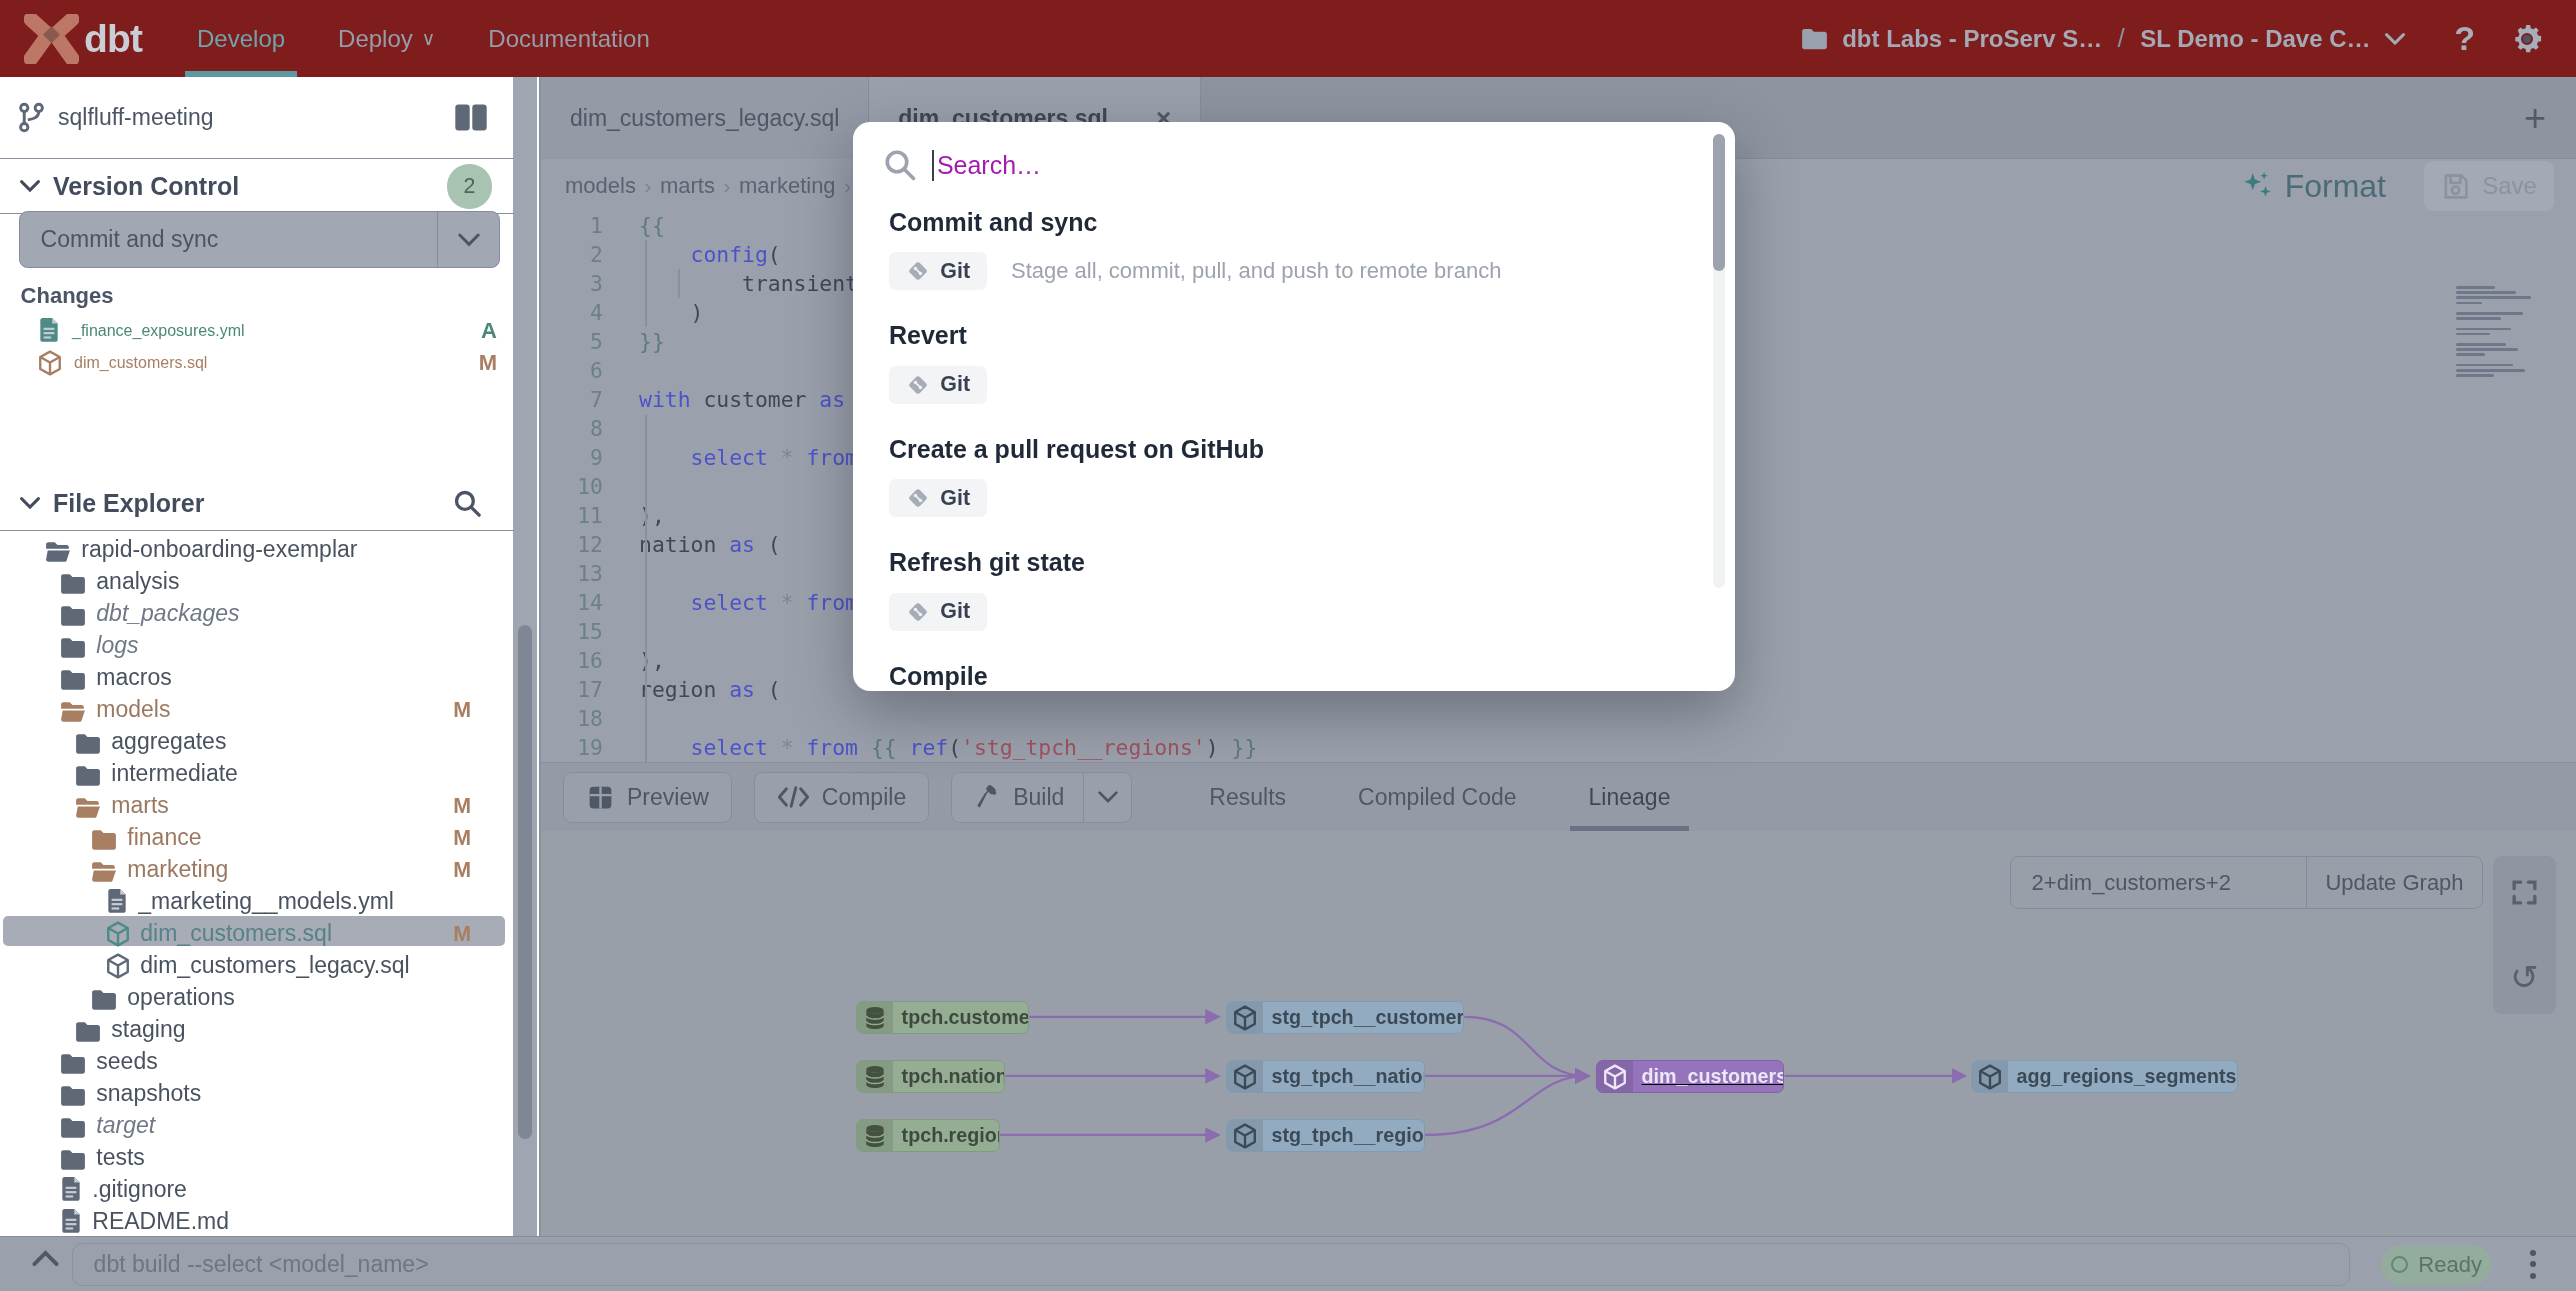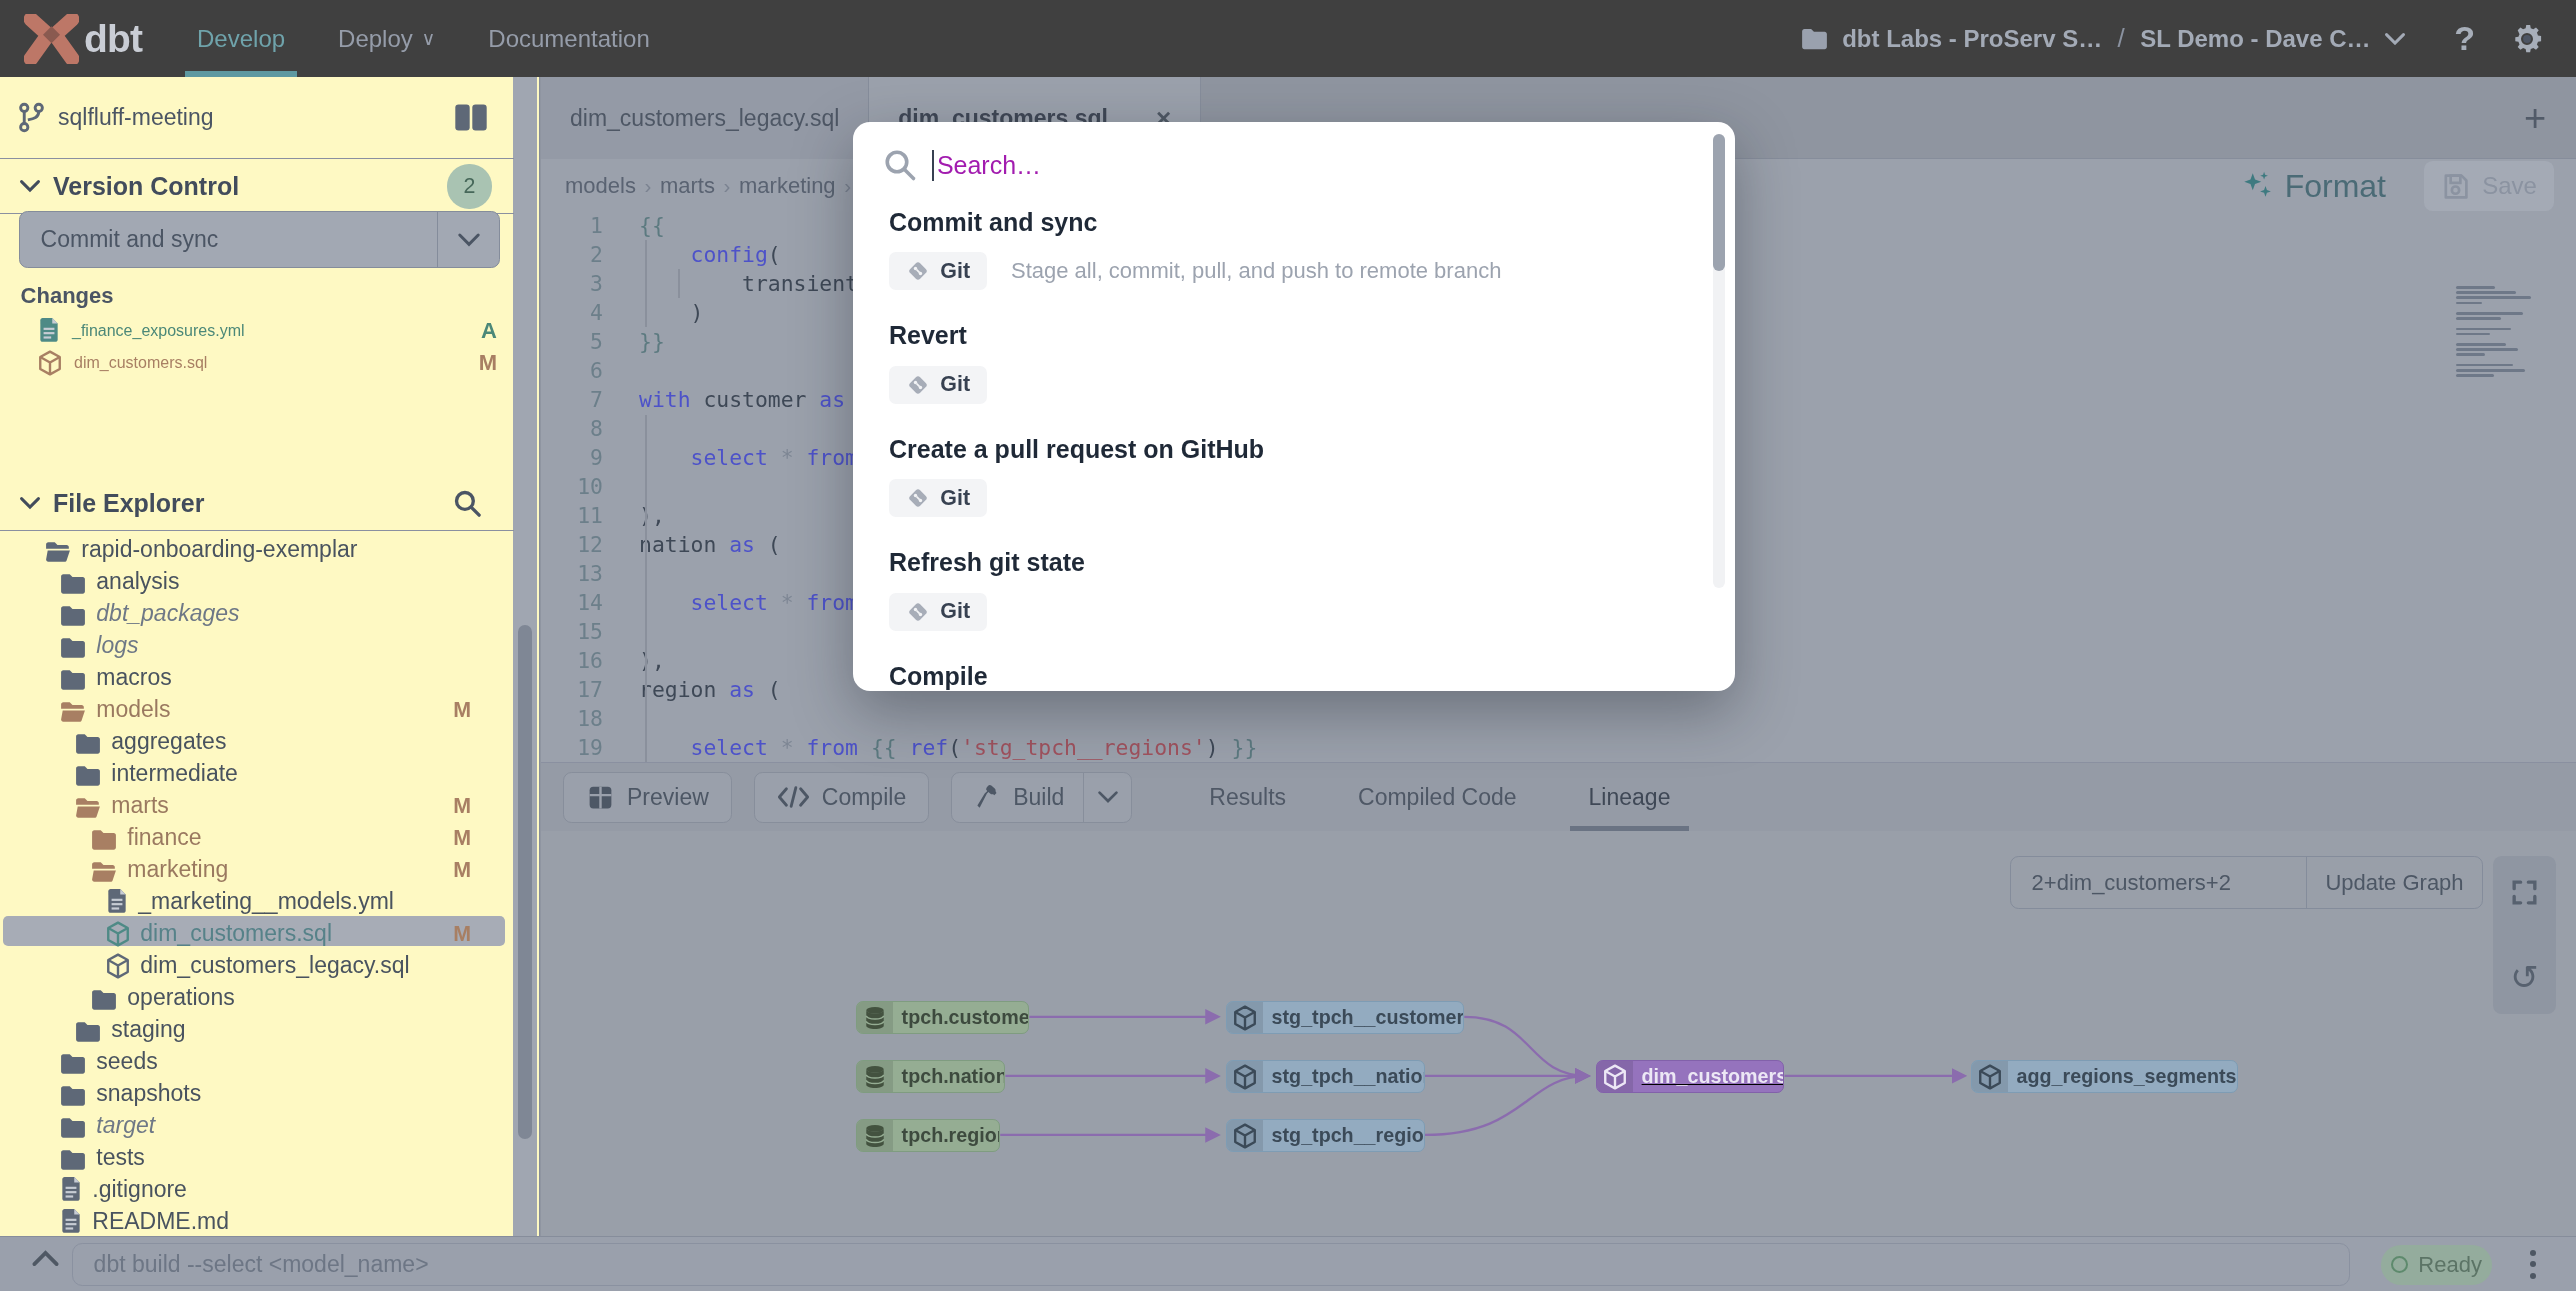--- a/index.html
+++ b/index.html
@@ -1,35 +1,35 @@
 <!DOCTYPE html>
 <html style="font-size:13.7px"><head>
 <meta charset="utf-8">
 <style>
   * { box-sizing: border-box; margin: 0; padding: 0; }
   html,body { width:2576px; height:1291px; overflow:hidden; }
   body { font-family:"Liberation Sans", sans-serif; background:#8f95a1; position:relative; }
   .abs { position:absolute; }
 
   
-  .navbar { left:0; top:0; width:2576px; height:77px; background:#404040; display:flex; align-items:center; }
+  .navbar { left:0; top:0; width:2576px; height:77px; background:#7f1d1d; display:flex; align-items:center; }
   .logo-wrap { display:flex; align-items:center; margin-left:24px; }
   .logo-x { width:55px; height:50px; }
   .logo-text { color:#c9cdd5; font-size:39px; font-weight:bold; margin-left:5.1px; letter-spacing:-0.9px; }
   .nav-links { display:flex; align-items:center; margin-left:55px; height:77px; }
   .nav-link { font-size:24px; color:#959ca9; margin-right:53px; display:flex; align-items:center; height:77px; position:relative; cursor:pointer; }
   .nav-link.active { color:#6fa3ab; }
   .nav-link.active .nav-underline { position:absolute; left:-12px; right:-12px; bottom:0; height:6px; background:#5e99a1; }
   .nav-chev { margin-left:8.6px; font-size:19px; color:#959ca9; }
   .nav-right { margin-left:auto; display:flex; align-items:center; margin-right:31px; color:#a3aab6; font-size:24px; font-weight:bold; }
   .nav-sep { color:#8a92a0; font-weight:normal; margin:0 15.4px; font-size:26px; }
   .nav-icon { color:#a7aeb9; }
 
   
-  .sidebar { left:0; top:77px; width:540px; height:1159px; background:#fef9c3; border-right:1.7px solid #858c9a; }
+  .sidebar { left:0; top:77px; width:540px; height:1159px; background:#ffffff; border-right:1.7px solid #858c9a; }
   .sb-scrollstrip { position:absolute; right:1.7px; top:0; width:24px; height:1159px; background:#a0a6b1; }
   .branch-row { position:absolute; left:0; top:0; width:514px; height:82px; border-bottom:1.7px solid #8a90a0; display:flex; align-items:center; }
   .branch-name { font-size:23px; color:#4b5564; margin-left:12px; }
   .section-head { position:absolute; left:0; width:514px; height:55px; display:flex; align-items:center; border-bottom:1.7px solid #8a90a0; }
   .section-title { font-size:25px; font-weight:bold; color:#424c5c; margin-left:12px; }
   .vc-badge { margin-left:auto; margin-right:22px; background:#a9c3b2; color:#47685a; font-size:21.4px; min-width:45px; height:45px; border-radius:22px; display:flex; align-items:center; justify-content:center; }
   .commit-btn { position:absolute; left:19px; top:134px; width:481px; height:57px; background:#a2a8b3; border:1.7px solid #848c9b; border-radius:8.6px; display:flex; align-items:center; cursor:pointer; }
   .commit-btn .lbl { font-size:23px; color:#4b5564; margin-left:20.6px; }
   .commit-btn .split { margin-left:auto; width:62px; height:100%; border-left:1.7px solid #848c9b; display:flex; align-items:center; justify-content:center; }
   .changes-label { position:absolute; left:20.6px; top:206px; font-size:22px; font-weight:bold; color:#4b5564; }

